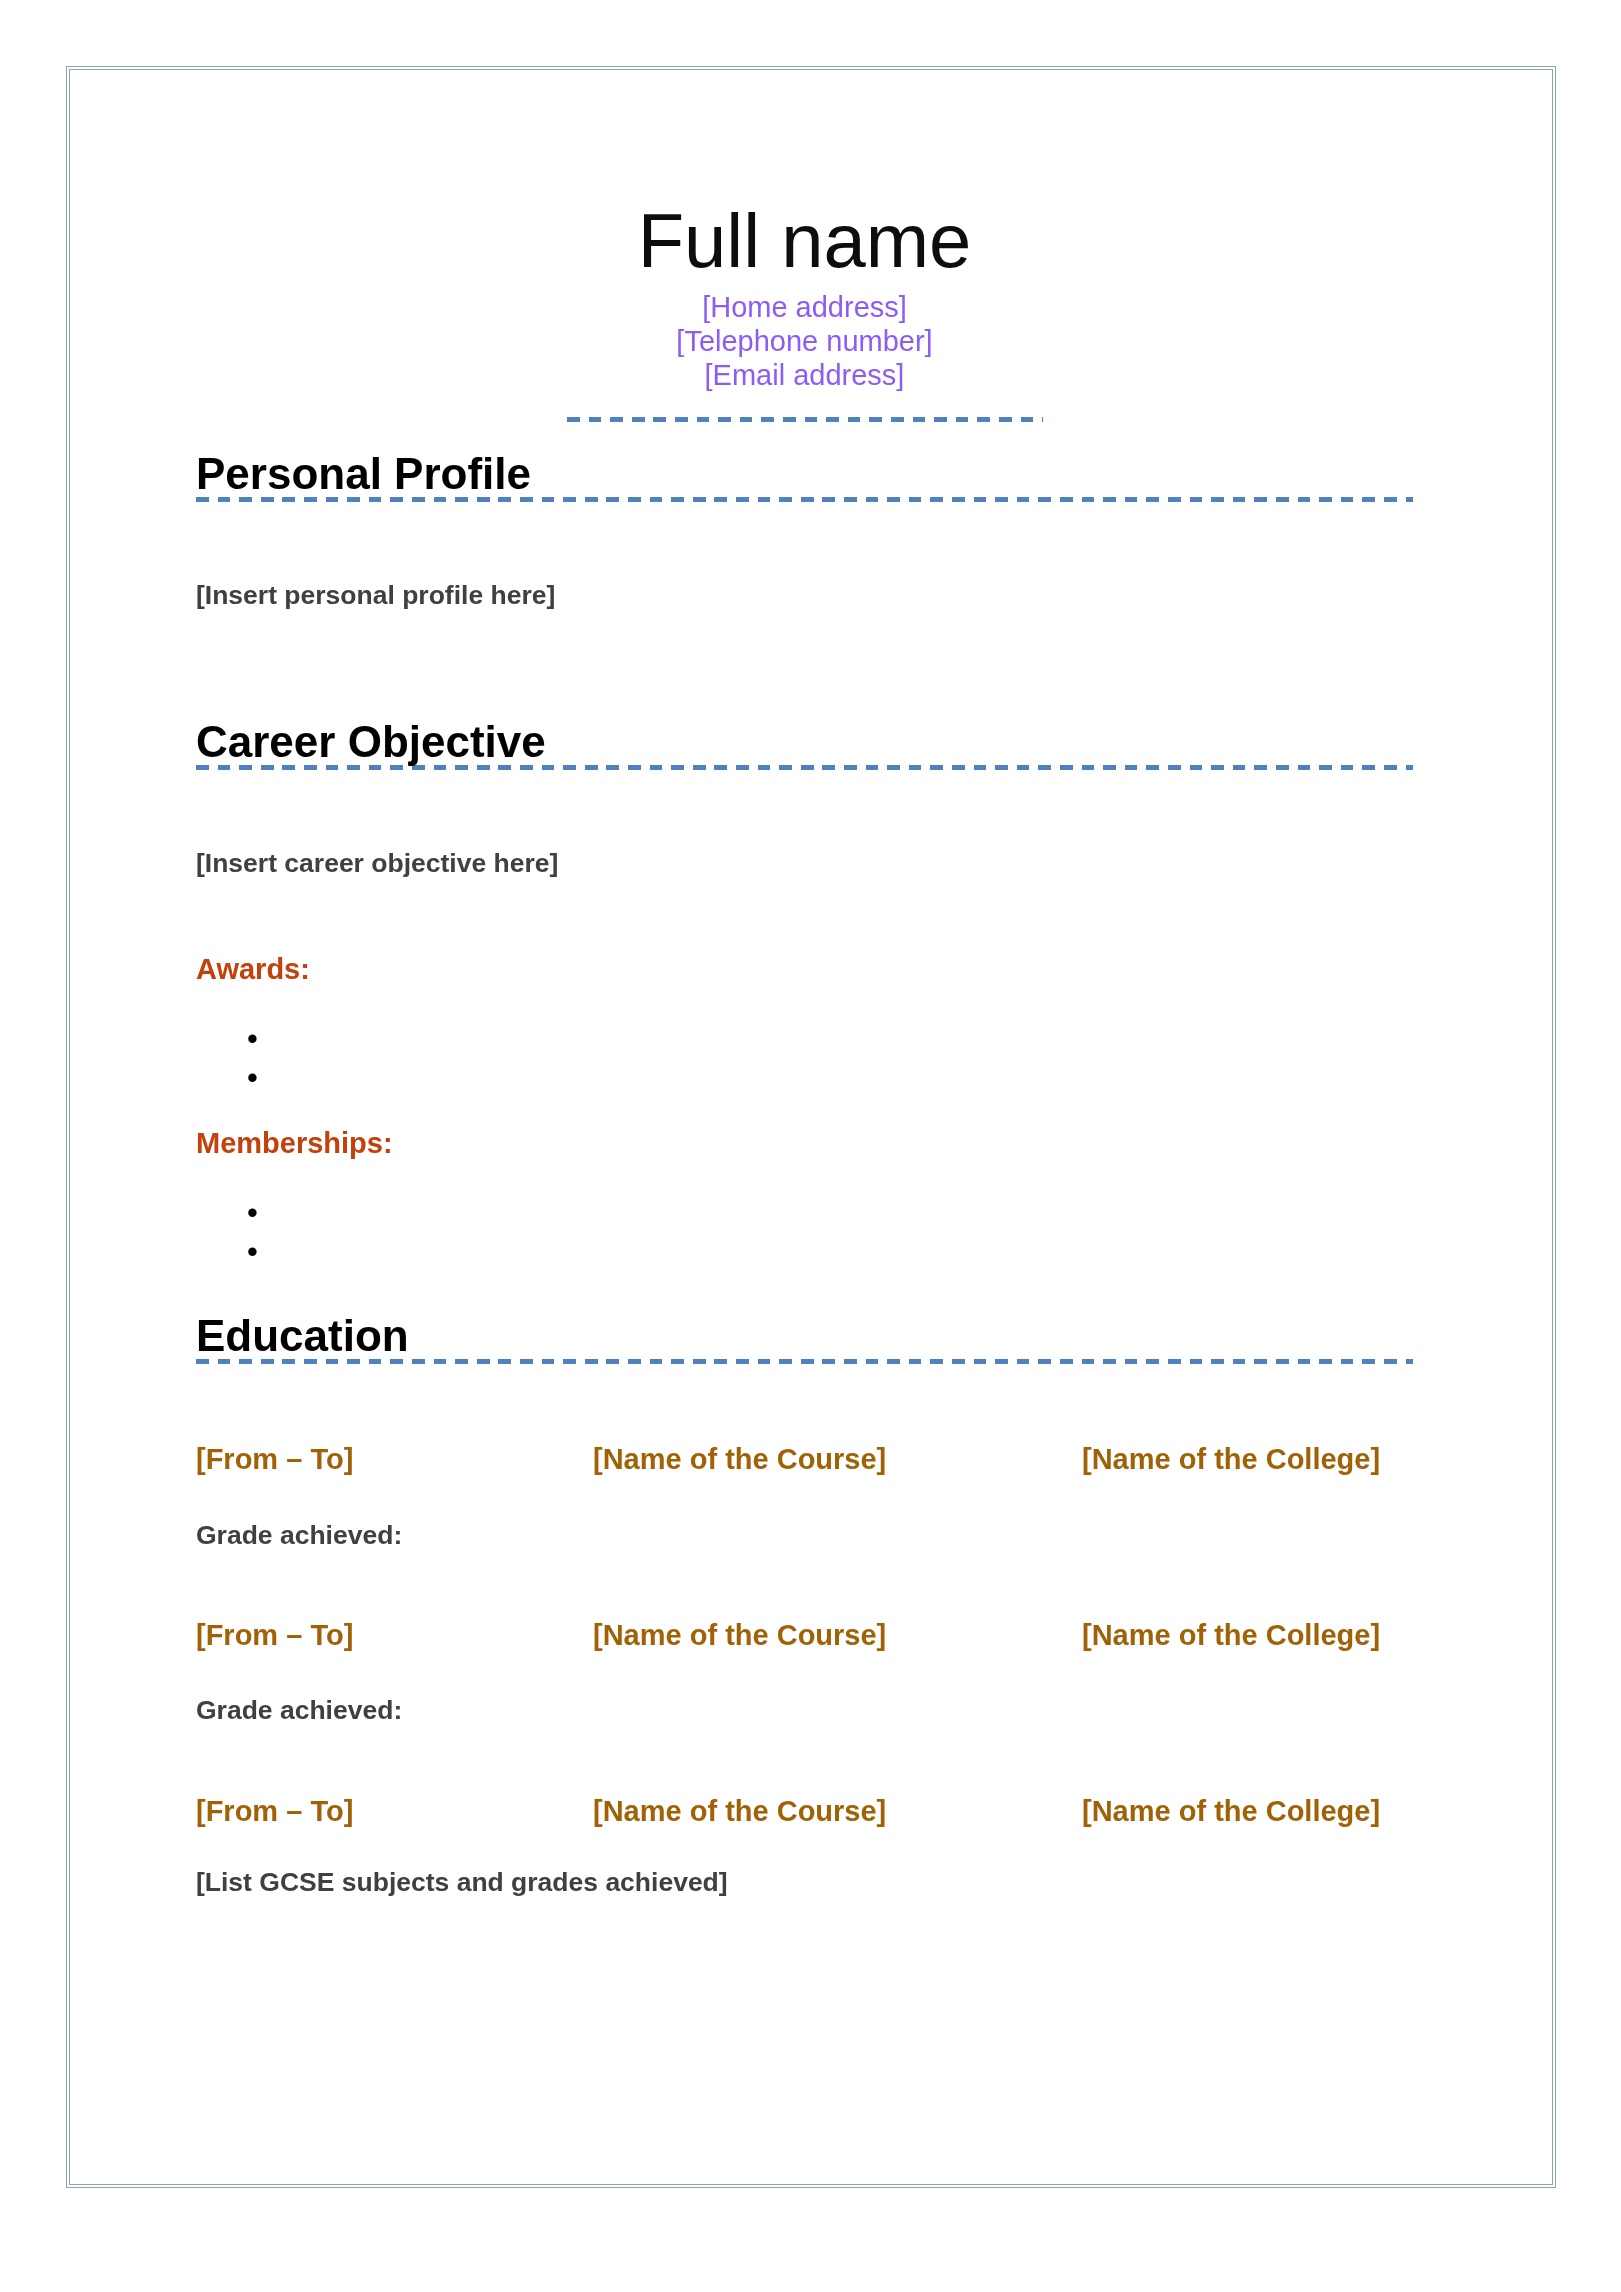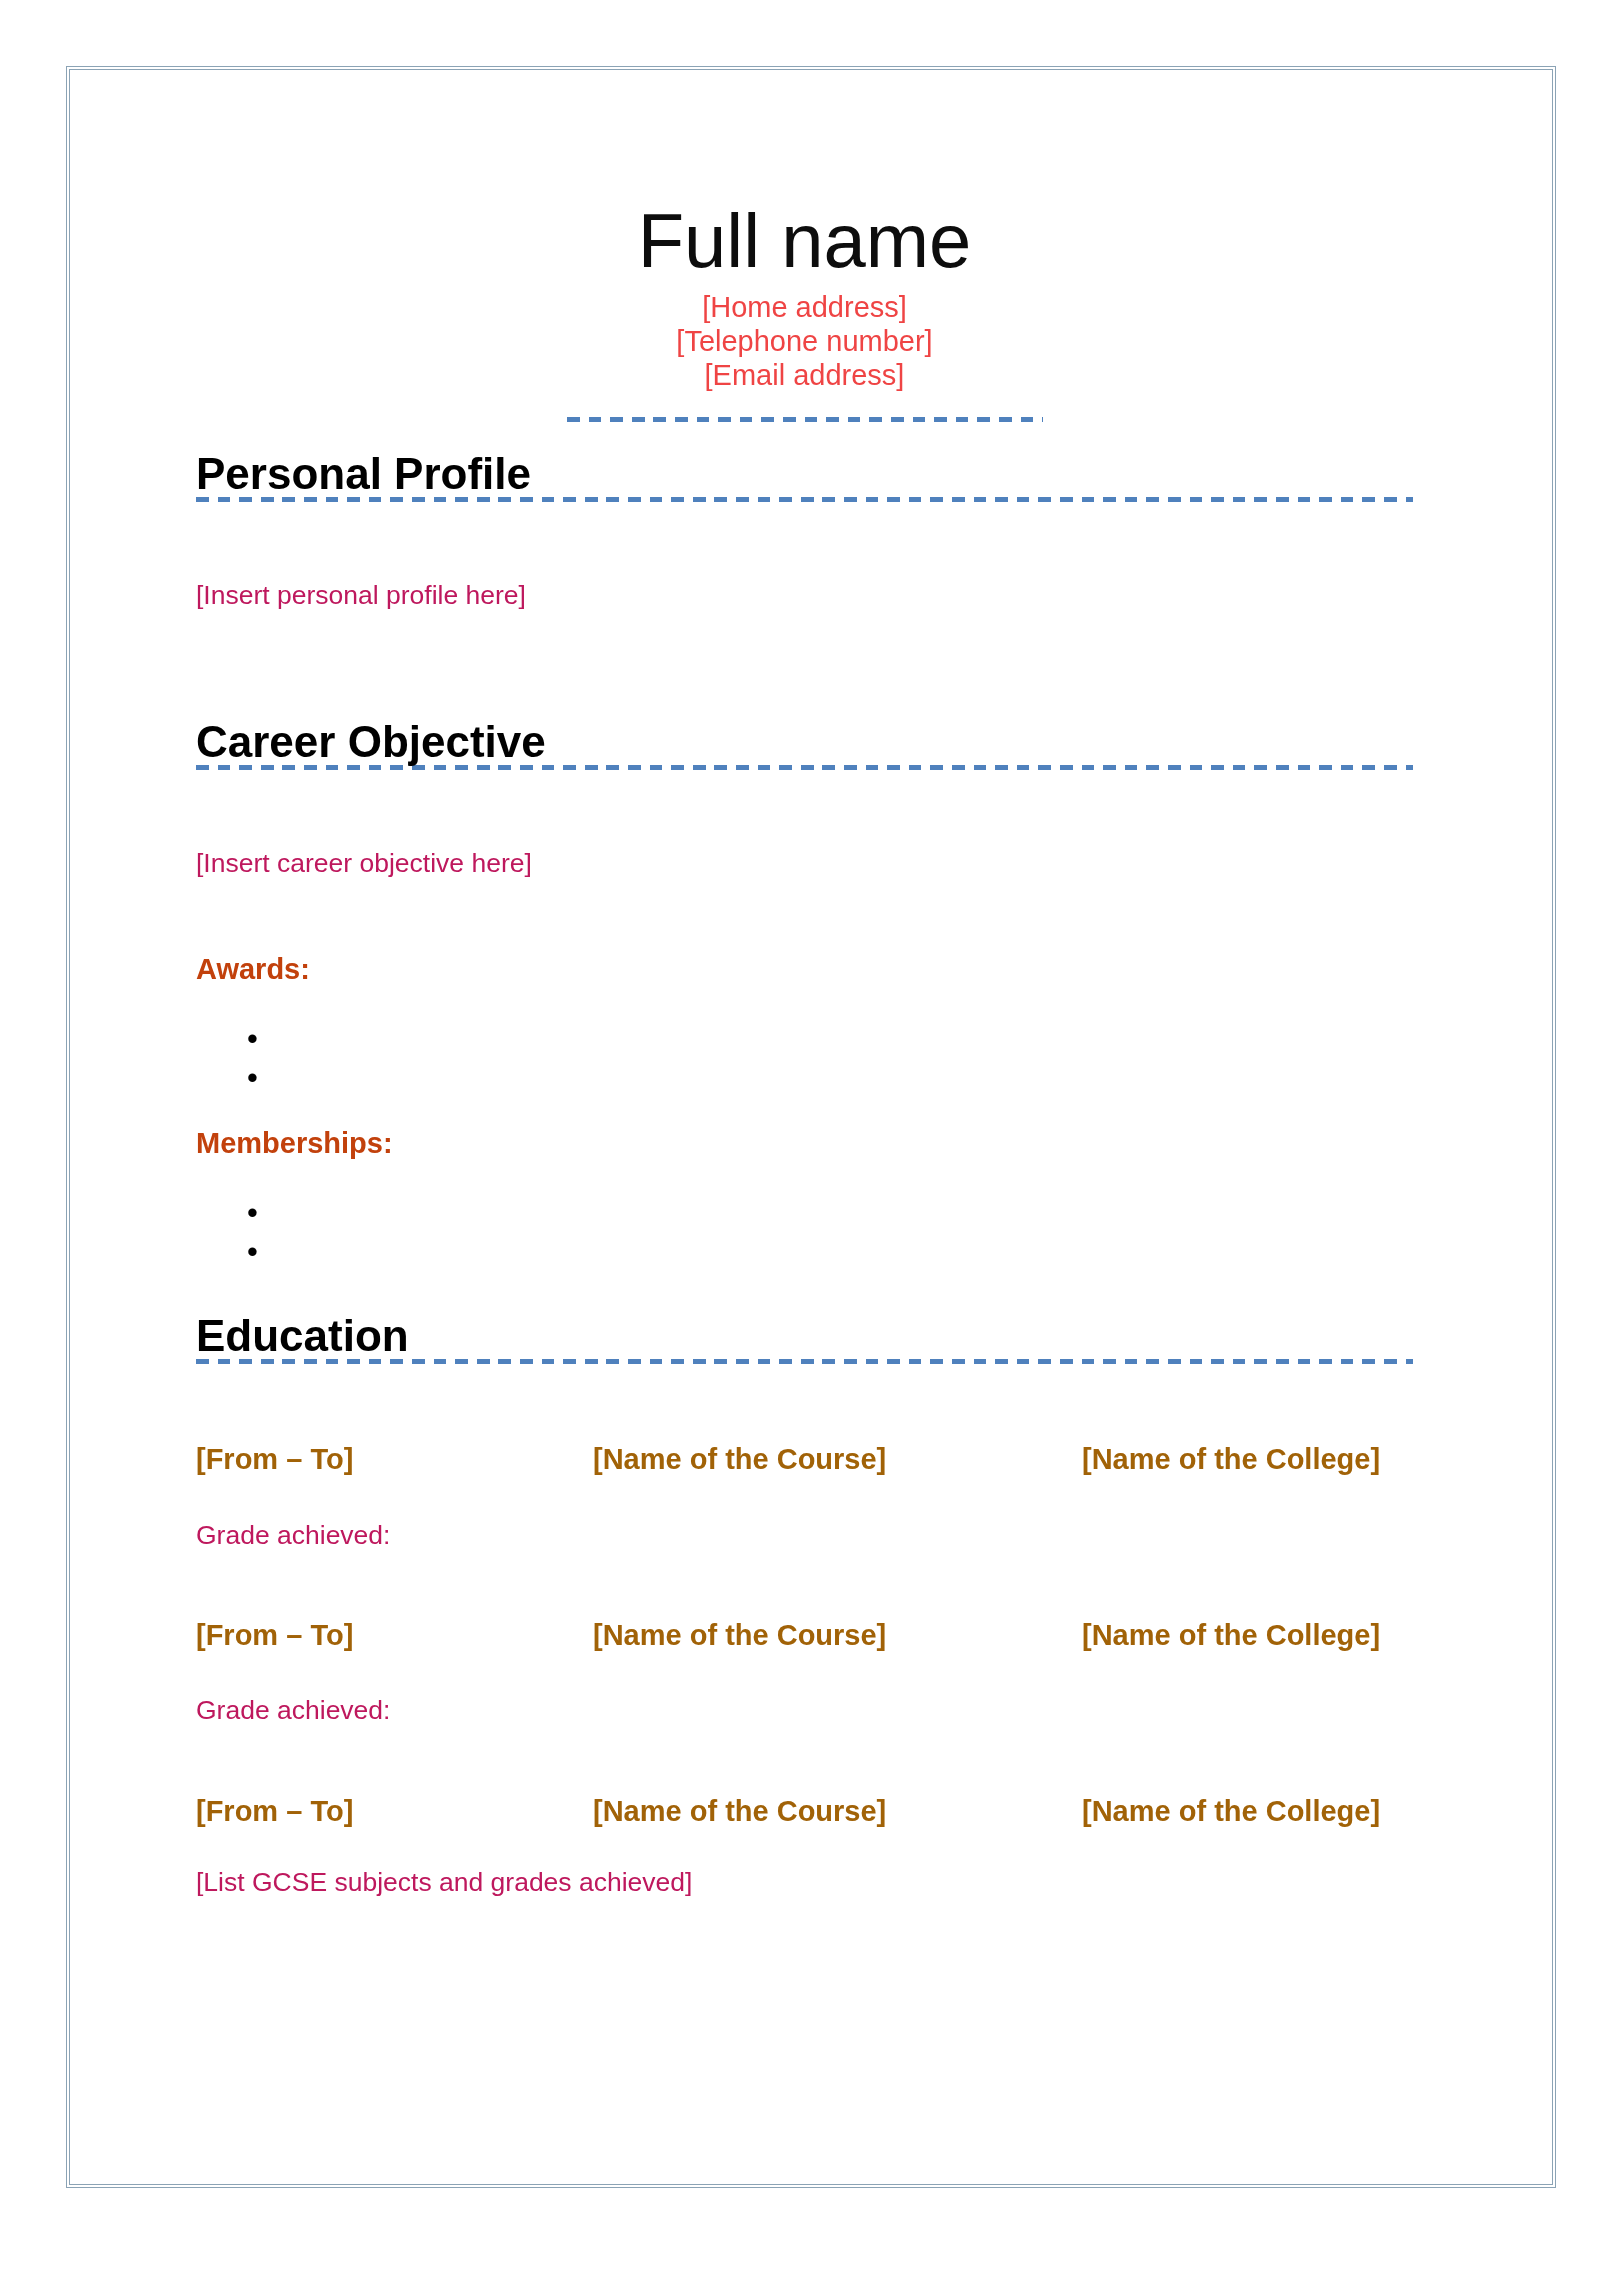--- a/index.html
+++ b/index.html
@@ -30,21 +30,21 @@
     font-weight: 400;
     text-align: center;
     color: #0d0d0d;
     letter-spacing: 0px;
   }
   .address-block {
     margin-top: 9.8px;
     text-align: center;
     font-size: 29px;
     line-height: 34px;
-    color: #ef4444;
+    color: #8b5cf6;
   }
   .dash { 
     height: 4.9px;
     background: repeating-linear-gradient(to right, #4f81bd 0 12.7px, transparent 12.7px 21.6px);
   }
   .center-dash {
     width: 476px;
     margin: 25.5px auto 0 auto;
   }
   
@@ -55,21 +55,22 @@
     font-weight: 700;
     color: #000000;
   }
   .mt-pp { margin-top: 28px; }
   .mt-co { margin-top: 107px; }
   .mt-ach { margin-top: 70px; }
   .mt-edu { margin-top: 41px; }
   .body-text {
     font-size: 26.5px;
     line-height: 31px;
-    color: #be185d;
+    color: #404040;
+    font-weight: bold;
   }
   .body-pp { margin-top: 78px; }
   .body-co { margin-top: 78px; }
   .sub-label {
     font-size: 29px;
     line-height: 35px;
     font-weight: 700;
     color: #c2410c;
   }
   .mt-awards { margin-top: 73px; }

